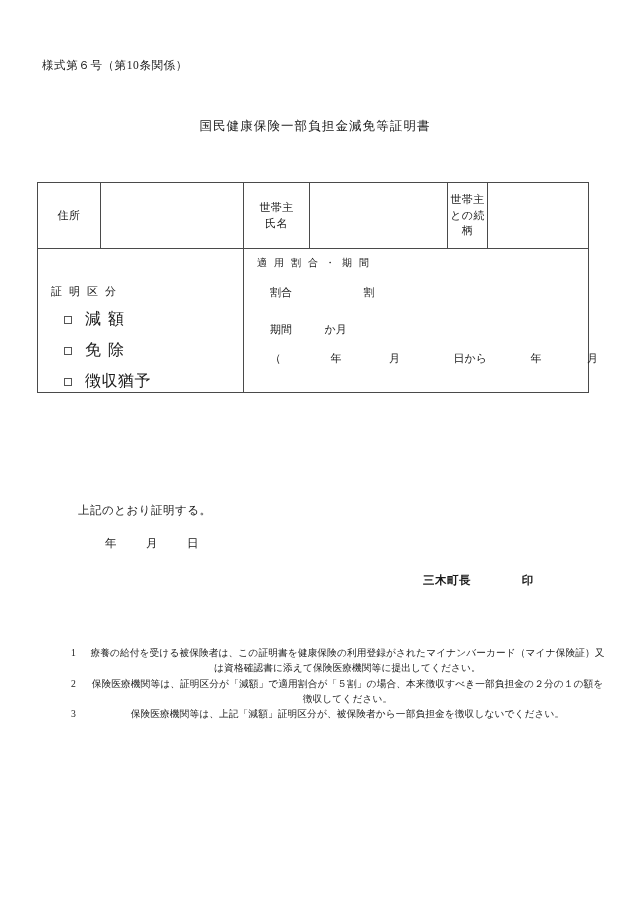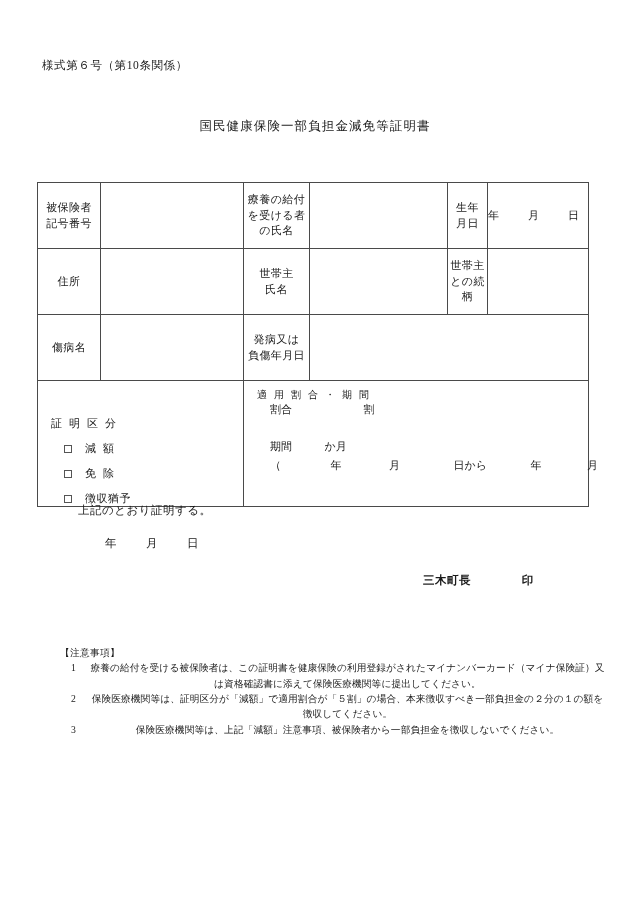--- a/index.html
+++ b/index.html
@@ -71,21 +71,21 @@
     letter-spacing: 7px;
     padding: 7px 0 0 13px;
     white-space: nowrap;
     margin-top: 28px;
   }
   .chk-row {
     display: flex;
     align-items: center;
     padding-left: 26px;
     margin-top: 10px;
-    font-size: 11px;
+    font-size: 16px;
     white-space: nowrap;
   }
   .chk-box {
     width: 8px;
     height: 8px;
     border: 1px solid #555;
     display: inline-block;
     margin-right: 13px;
     flex: none;
   }
@@ -96,23 +96,23 @@
     font-size: 10px;
     letter-spacing: 7px;
     padding: 7px 0 0 13px;
     white-space: nowrap;
   }
   .apply-line {
     font-size: 11px;
     padding-left: 26px;
     white-space: nowrap;
   }
-  .l-wariai { }
+  .l-wariai { margin-top: 15px; }
   .l-kikan  { margin-top: 22px; }
-  .l-paren  { margin-top: 4px; }
+  .l-paren  { margin-top: 14px; }
   .sp-a { display: inline-block; width: 66px; }
   .sp-b { display: inline-block; width: 27px; }
   .sp-c { display: inline-block; width: 44px; }
   .sp-d { display: inline-block; width: 42px; }
   .sp-e { display: inline-block; width: 48px; }
   .sp-f { display: inline-block; width: 38px; }
   .sp-g { display: inline-block; width: 40px; }
 
   
   .certify {
@@ -169,67 +169,38 @@
   <colgroup>
     <col style="width:63px">
     <col style="width:143px">
     <col style="width:66px">
     <col style="width:138px">
     <col style="width:40px">
     <col style="width:101px">
   </colgroup>
 
   <tbody>
-      <tr class="r1">
-    <td class="lbl">
-          <div>被保険者</div>
-          <div>記号番号</div>
-        </td>
-    <td class="blank"></td>
-    <td class="lbl">
-          <div>療養の給付</div>
-          <div>を受ける者</div>
-          <div>の氏名</div>
-        </td>
-    <td class="blank"></td>
-    <td class="lbl">
-          <div>生年</div>
-          <div>月日</div>
-        </td>
-    <td class="ymd">年　月　日</td>
-  </tr>
 
   <tr class="r2">
     <td class="lbl">
           <div>住所</div>
         </td>
     <td class="blank"></td>
     <td class="lbl">
           <div>世帯主</div>
           <div>氏名</div>
         </td>
     <td class="blank"></td>
     <td class="lbl" colspan="1">
           <div>世帯主</div>
           <div>との続柄</div>
         </td>
     <td class="blank"></td>
   </tr>
 
-  <tr class="r3">
-    <td class="lbl">
-          <div>傷病名</div>
-        </td>
-    <td class="blank"></td>
-    <td class="lbl">
-          <div>発病又は</div>
-          <div>負傷年月日</div>
-        </td>
-    <td class="blank" colspan="3"></td>
-  </tr>
 
   <tr class="sec4">
     <td colspan="2">
       <div class="kubun-head">証明区分</div>
       <div class="chk-row">
         <span class="chk-box"></span>
         <span class="chk-label">減額</span>
       </div>
       <div class="chk-row">
         <span class="chk-box"></span>
@@ -274,26 +245,25 @@
 
 <div class="certify">上記のとおり証明する。</div>
 <div class="cert-date">年　月　日</div>
 <div class="signer">
   <span>三木町長</span>
   <span class="seal-gap"></span>
   <span>印</span>
 </div>
 
 <div class="notes">
-  <div class="notes-title">【注意事項】</div>
   <div class="note-item">
     <span class="note-num">1</span>
     <span class="note-text">療養の給付を受ける被保険者は、この証明書を健康保険の利用登録がされたマイナンバーカード（マイナ保険証）又は資格確認書に添えて保険医療機関等に提出してください。</span>
   </div>
   <div class="note-item">
     <span class="note-num">2</span>
     <span class="note-text">保険医療機関等は、証明区分が「減額」で適用割合が「５割」の場合、本来徴収すべき一部負担金の２分の１の額を徴収してください。</span>
   </div>
   <div class="note-item">
     <span class="note-num">3</span>
-    <span class="note-text">保険医療機関等は、上記「減額」注意事項、被保険者から一部負担金を徴収しないでください。</span>
+    <span class="note-text">保険医療機関等は、上記「減額」証明区分が、被保険者から一部負担金を徴収しないでください。</span>
   </div>
 </div>
 
 </body></html>

